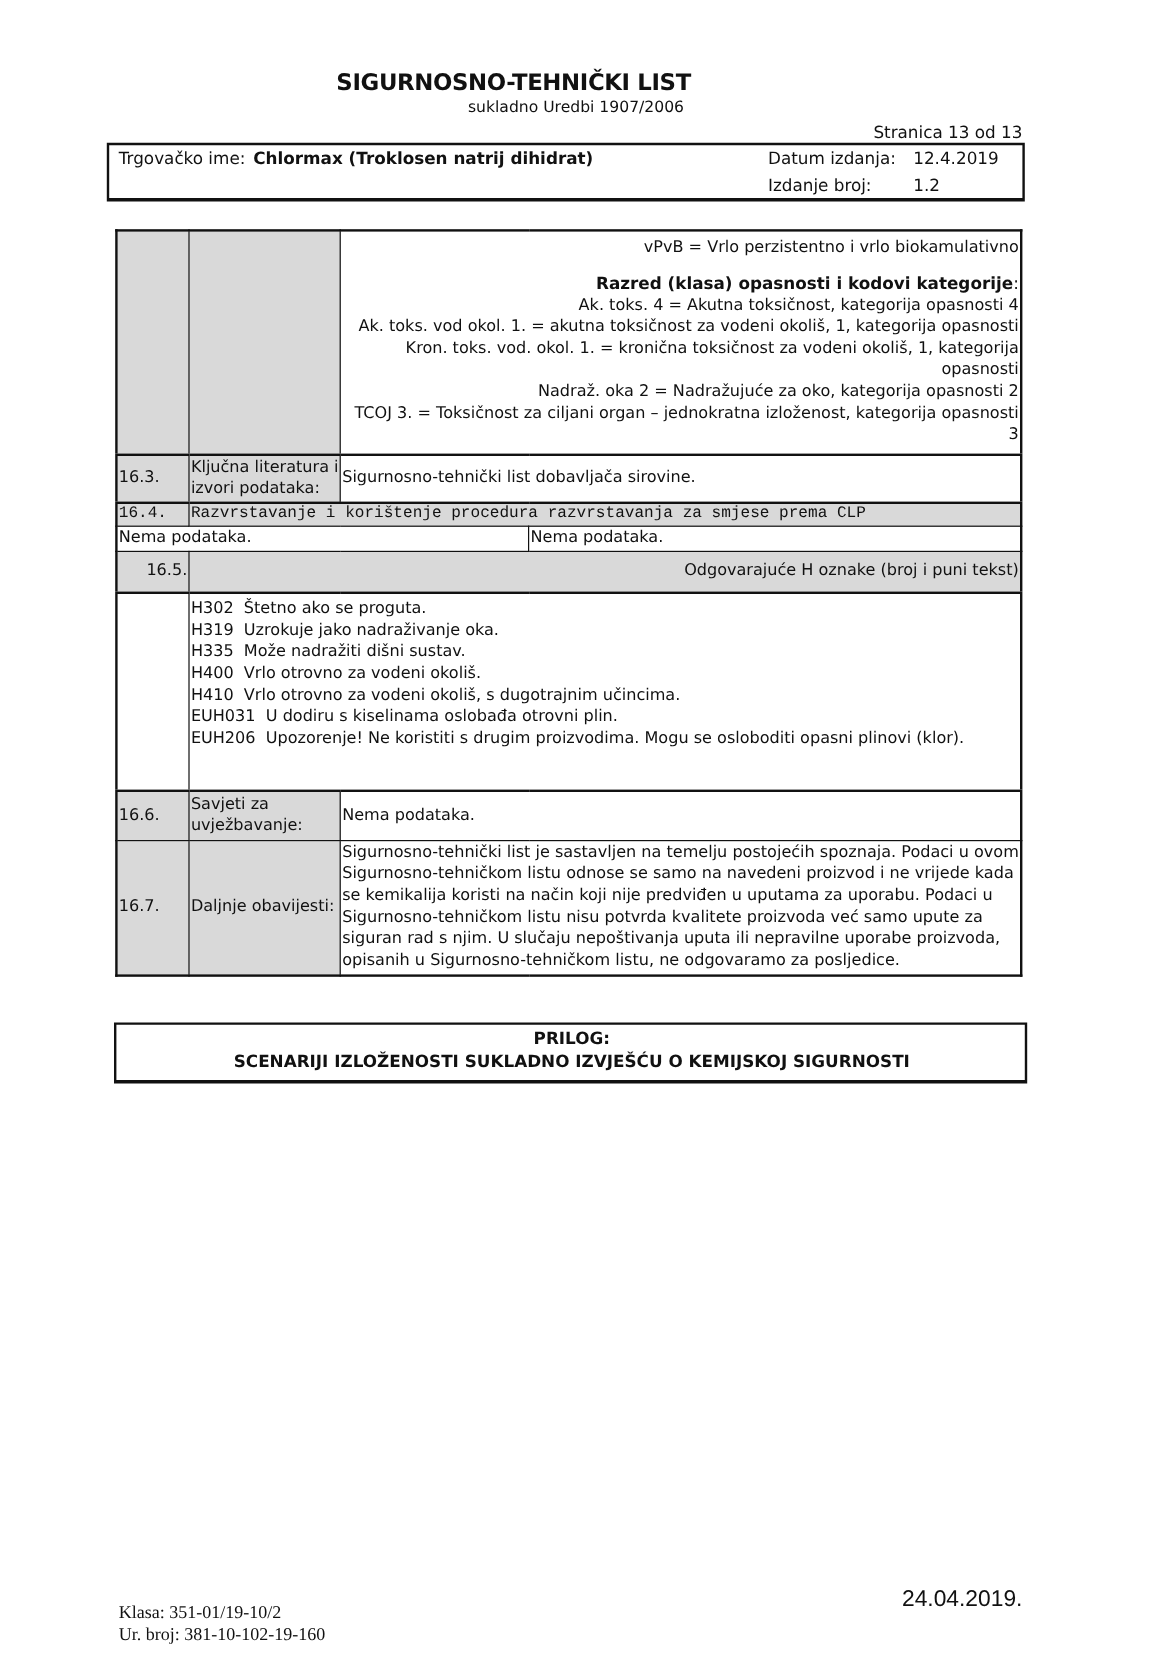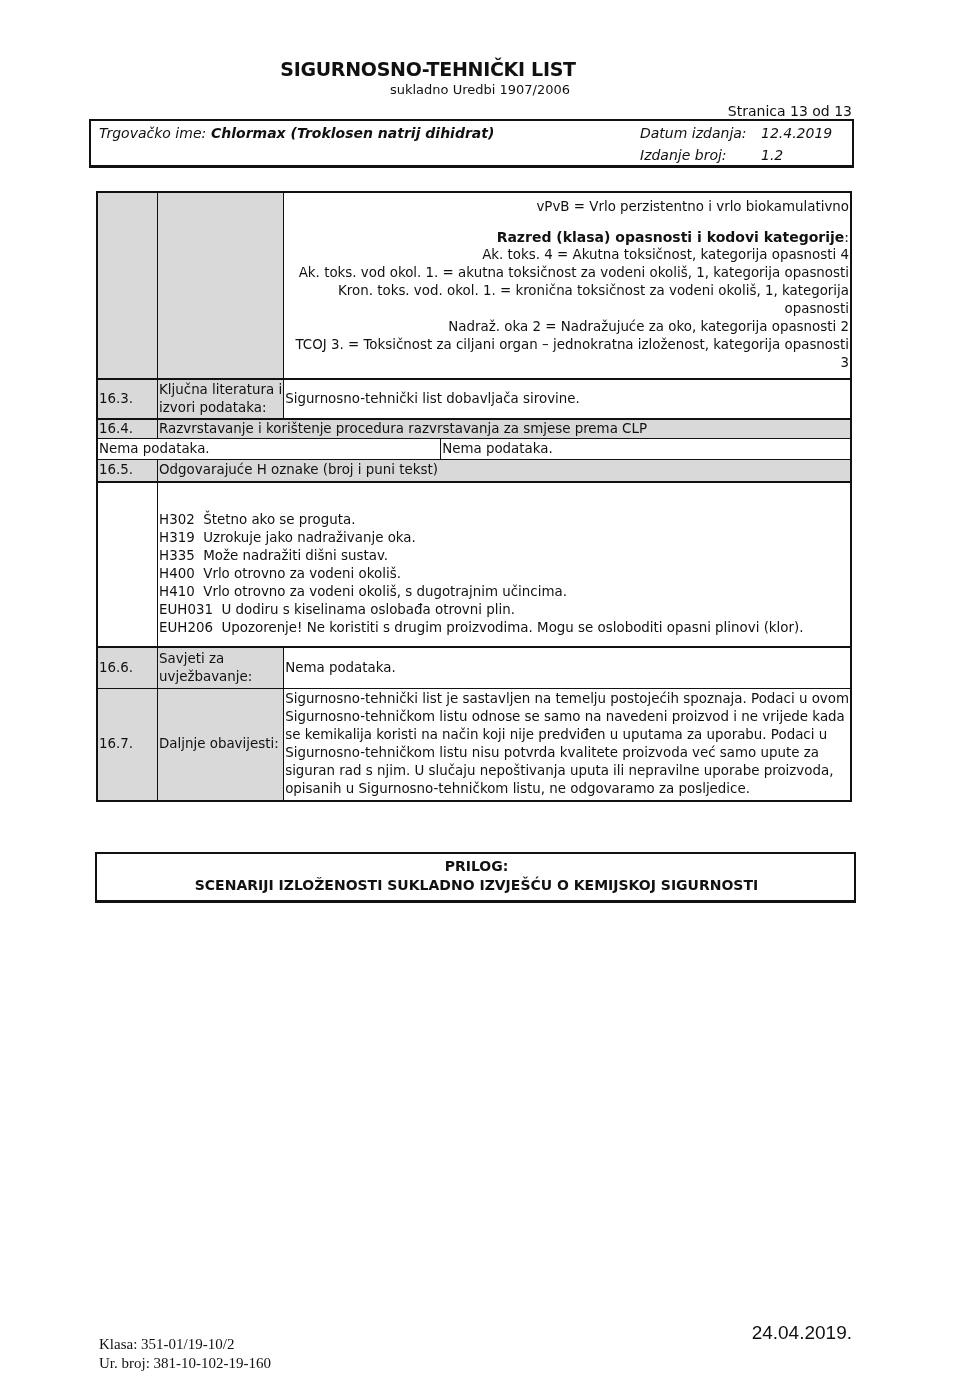--- a/index.html
+++ b/index.html
@@ -4,21 +4,21 @@
 <style>
   html, body { margin: 0; padding: 0; background: #ffffff; }
   body { width: 960px; height: 1384px; position: relative; overflow: hidden;
          font-family: "DejaVu Sans", sans-serif; color: #111; }
   #title { position: absolute; left: 0; width: 856px; top: 58px; text-align: center;
            font-weight: bold; font-size: 19px; letter-spacing: -0.3px; }
   #subtitle { position: absolute; left: 0; width: 960px; top: 82px; text-align: center; font-size: 13px; }
   #page-num { position: absolute; right: 108px; top: 88px; font-size: 14px; margin-top: 15px; }
   #header-box { position: absolute; left: 89px; top: 119px; width: 761px; height: 44px;
                 border: 2px solid #111; border-bottom-width: 3px; }
-  .hb { position: absolute; font-size: 14px; white-space: nowrap; font-style: italic; }
+  .hb { position: absolute; font-size: 14px; white-space: nowrap; }
   #main-table { position: absolute; left: 96px; top: 191px; width: 756px; border-collapse: collapse;
                 border: 2px solid #111; font-size: 13.4px; line-height: 18px; }
   #main-table td { border: 1px solid #111; padding: 0 1px; vertical-align: middle; }
   .gray { background: #d9d9d9; }
   .thick-top td { border-top: 2px solid #111 !important; }
   .line { display: block; white-space: nowrap; }
   #annex { position: absolute; left: 95px; top: 852px; width: 757px; height: 46px;
            border: 2px solid #111; border-bottom-width: 3px; font-weight: bold; font-size: 14px; line-height: 19px; text-align: center; }
   #footer-left { position: absolute; left: 99px; top: 1303px; font-family: "Liberation Serif", serif; font-size: 15px; line-height: 19px; margin-top: 32px; }
   #footer-date { position: absolute; right: 108px; top: 1322px; font-family: Liberation Sans, sans-serif; font-size: 19px; }
@@ -67,36 +67,36 @@
 
   <tr class="thick-top" style="height:40px;margin-left:24px;">
     <td class="gray">16.3.</td>
     <td class="gray">
       <span class="line">Ključna literatura i</span>
       <span class="line">izvori podataka:</span>
     </td>
     <td colspan="2">Sigurnosno-tehnički list dobavljača sirovine.</td>
   </tr>
 
-  <tr class="thick-top" style="height:15px;">
+  <tr class="thick-top" style="height:15px;font-family:Liberation Mono, monospace;">
     <td class="gray">16.4.</td>
     <td class="gray" colspan="3">Razvrstavanje i korištenje procedura razvrstavanja za smjese prema CLP</td>
   </tr>
   <tr style="height:21px;">
     <td colspan="3">Nema podataka.</td>
     <td>Nema podataka.</td>
   </tr>
 
-  <tr style="height:22px;">
+  <tr style="height:34px;text-align:right;">
     <td class="gray">16.5.</td>
     <td class="gray" colspan="3">Odgovarajuće H oznake (broj i puni tekst)</td>
   </tr>
   <tr class="thick-top" style="height:165px;">
     <td></td>
-    <td colspan="3" style="vertical-align:top; padding-top:28px;margin-top:42px;">
+    <td colspan="3" style="vertical-align:top; padding-top:4px;margin-top:42px;">
       <span class="line"><span>H302</span>&nbsp; <span>Štetno ako se proguta.</span></span>
       <span class="line"><span>H319</span>&nbsp; <span>Uzrokuje jako nadraživanje oka.</span></span>
       <span class="line"><span>H335</span>&nbsp; <span>Može nadražiti dišni sustav.</span></span>
       <span class="line"><span>H400</span>&nbsp; <span>Vrlo otrovno za vodeni okoliš.</span></span>
       <span class="line"><span>H410</span>&nbsp; <span>Vrlo otrovno za vodeni okoliš, s dugotrajnim učincima.</span></span>
       <span class="line"><span>EUH031</span>&nbsp; <span>U dodiru s kiselinama oslobađa otrovni plin.</span></span>
       <span class="line"><span>EUH206</span>&nbsp; <span>Upozorenje! Ne koristiti s drugim proizvodima. Mogu se osloboditi opasni plinovi (klor).</span></span>
     </td>
   </tr>
 

